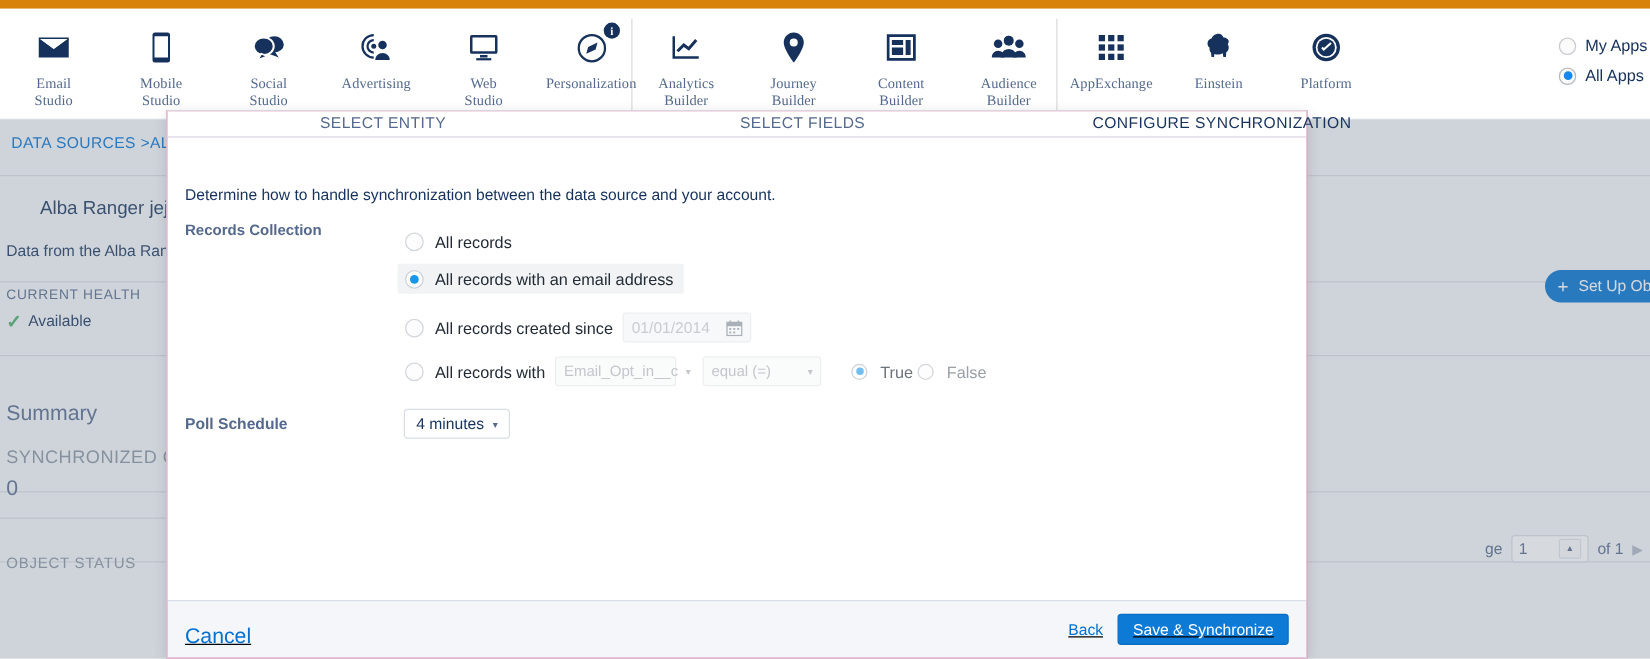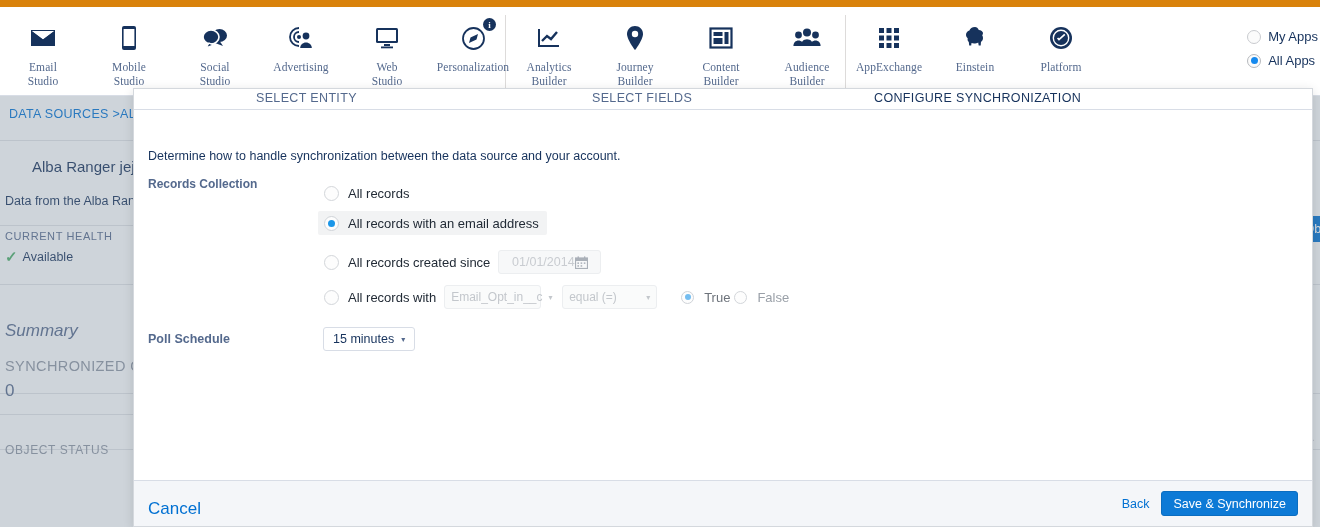--- a/index.html
+++ b/index.html
@@ -160,21 +160,21 @@
   #health-value {
     position: absolute; left: 5px; top: 152px;
     font-size: 12.5px; color: #16325c;
     display: flex; align-items: center; gap: 5px;
     white-space: nowrap;
   }
   #health-value .check { color: #4bab6a; font-size: 15px; font-weight: bold; }
 
   #summary-title {
     position: absolute; left: 5px; top: 225px;
-    font-size: 17px; color: #54698d; white-space: nowrap; font-style: italic;
+    font-size: 17px; color: #54698d; white-space: nowrap;
   }
   #sync-label {
     position: absolute; left: 5px; top: 262px;
     font-size: 14.5px; color: #8a94a3; letter-spacing: .4px;
     white-space: nowrap;
   }
   #sync-value {
     position: absolute; left: 5px; top: 285px;
     font-size: 17px; color: #54698d;
   }
@@ -200,26 +200,26 @@
     width: 18px; height: 16px; border: 1px solid #e0e4ea;
     border-radius: 2px; background: #fbfbfc;
     display: flex; align-items: center; justify-content: center;
     font-size: 7px; color: #54698d;
   }
   #pager .next-arrow { color: #b0b7c3; font-size: 11px; }
 
   
   #modal {
     position: absolute; left: 133px; top: 88px;
-    width: 1180px; height: 439px;
+    width: 913px; height: 439px;
     background: #ec4899;
     border: 1px solid #d4d8dd;
     box-shadow: 0 2px 10px rgba(0,0,0,.12);
     z-index: 100;
-    display: flex; flex-direction: column;
+    display: flex; flex-direction: column; text-decoration: underline;
   }
   #modal-tabs {
     position: relative;
     height: 21px;
     border-bottom: 1px solid #d8dde6;
     background: #fff;
     flex: 0 0 auto;
   }
   .modal-tab {
     position: absolute;
@@ -277,21 +277,21 @@
   }
   .rb.small { width: 13px; height: 13px; margin-right: 6px; }
   .rb.small.checked::after { width: 6px; height: 6px; background: #74bdf0; }
 
   .date-input {
     margin-left: 8px;
     width: 103px; height: 24px;
     background: #f7f8f9;
     border: 1px solid #eceef0;
     border-radius: 3px;
-    display: flex; align-items: center; justify-content: center;
+    display: flex; align-items: center; justify-content: space-between;
     padding: 0 6px;
     font-size: 12.5px; color: #c9ccd1;
   }
   .cal-icon { color: #aab0b8; display: flex; }
 
   .ghost-select {
     margin-left: 8px;
     height: 24px;
     background: #fafbfb;
     border: 1px solid #eceef0;
@@ -655,21 +655,21 @@
         </span>
         <span class="bool-item">
           <span class="rb small"></span>
           <span>False</span>
         </span>
       </span>
     </div>
 
     <div id="poll-schedule-label">Poll Schedule</div>
     <div id="poll-schedule-select">
-      <span>15 minutes</span>
+      <span>4 minutes</span>
       <span class="caret">▾</span>
     </div>
   </div>
 
   <div id="modal-footer">
     <span id="cancel-link">Cancel</span>
     <span id="footer-right">
       <span id="back-link">Back</span>
       <span id="save-sync-button">Save &amp; Synchronize</span>
     </span>

